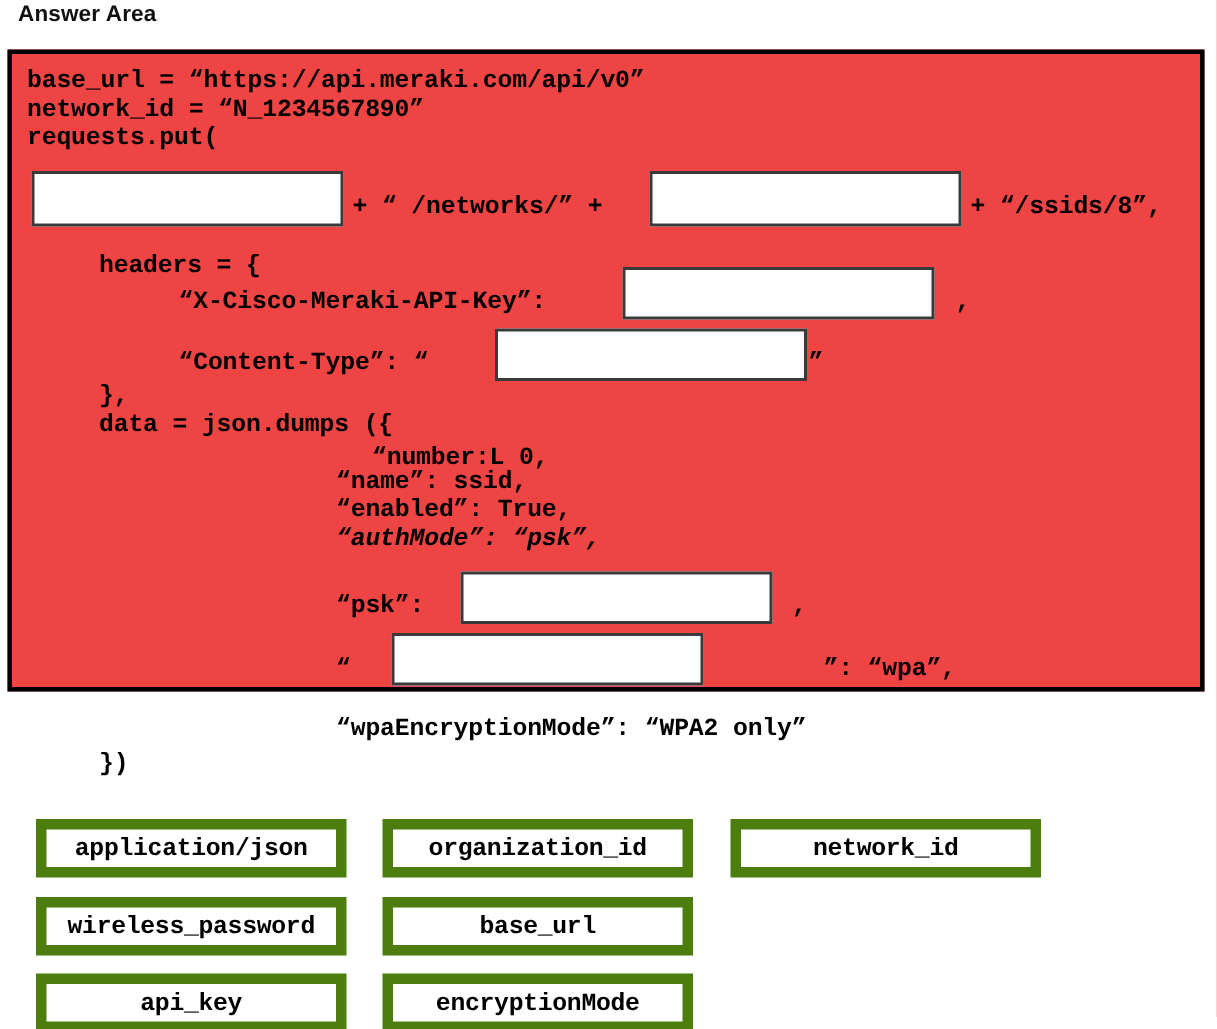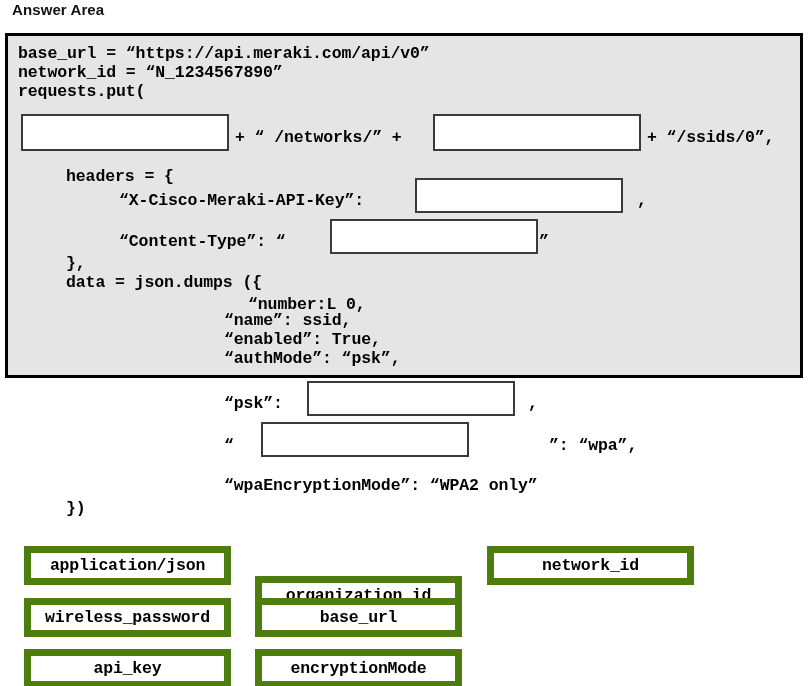--- a/index.html
+++ b/index.html
@@ -29,24 +29,24 @@
     color: #111111;
     letter-spacing: 0.1px;
   }
 
   
   .code-panel {
     position: absolute;
     left: 5px;
     top: 33px;
     width: 798px;
-    height: 345px;
+    height: 428px;
     box-sizing: border-box;
     border: 3px solid #000000;
-    background: #e5e5e5;
+    background: #ef4444;
   }
 
   .code-body {
     position: relative;
     width: 100%;
     height: 100%;
   }
 
   
   .cline {
@@ -91,49 +91,49 @@
 
 <div class="answer-area-title">Answer Area</div>
 
 <div class="code-panel">
   <div class="code-body" id="code-body">
 
   <div class="cline" style="left: 10px; top: 8px;">base_url = “https://api.meraki.com/api/v0”</div>
       <div class="cline" style="left: 10px; top: 27px;">network_id = “N_1234567890”</div>
       <div class="cline" style="left: 227px; top: 92px;">+ “ /networks/” +</div>
       <div class="cline" style="left: 10px; top: 46px;">requests.put(</div>
-      <div class="cline" style="left: 639px; top: 92px;">+ “/ssids/0”,</div>
+      <div class="cline" style="left: 639px; top: 92px;">+ “/ssids/8”,</div>
       <div class="cline" style="left: 58px; top: 131px;">headers = {</div>
       <div class="cline" style="left: 111px; top: 155px;">“X-Cisco-Meraki-API-Key”:</div>
       <div class="cline" style="left: 629px; top: 155px;">,</div>
       <div class="cline" style="left: 111px; top: 196px;">“Content-Type”: “</div>
       <div class="cline" style="left: 531px; top: 196px;">”</div>
       <div class="cline" style="left: 58px; top: 218px;">},</div>
       <div class="cline" style="left: 58px; top: 237px;">data = json.dumps ({</div>
       <div class="cline" style="left: 216px; top: 259px; margin-left: 24px;">“number:L 0,</div>
       <div class="cline" style="left: 216px; top: 275px;">“name”: ssid,</div>
       <div class="cline" style="left: 216px; top: 294px;">“enabled”: True,</div>
-      <div class="cline" style="left: 216px; top: 313px;">“authMode”: “psk”,</div>
+      <div class="cline" style="left: 216px; top: 313px; font-style: italic;">“authMode”: “psk”,</div>
       <div class="cline" style="left: 216px; top: 358px;">“psk”:</div>
       <div class="cline" style="left: 520px; top: 358px;">,</div>
       <div class="cline" style="left: 216px; top: 400px;">“</div>
       <div class="cline" style="left: 541px; top: 400px;">”: “wpa”,</div>
       <div class="cline" style="left: 216px; top: 440px;">“wpaEncryptionMode”: “WPA2 only”</div>
       <div class="cline" style="left: 58px; top: 463px;">})</div>
       <div class="dropbox" style="left: 13px; top: 78px; width: 208px; height: 37px;"></div>
       <div class="dropbox" style="left: 425px; top: 78px; width: 208px; height: 37px;"></div>
       <div class="dropbox" style="left: 407px; top: 142px; width: 208px; height: 35px;"></div>
       <div class="dropbox" style="left: 322px; top: 183px; width: 208px; height: 35px;"></div>
       <div class="dropbox" style="left: 299px; top: 345px; width: 208px; height: 35px;"></div>
       <div class="dropbox" style="left: 253px; top: 386px; width: 208px; height: 35px;"></div>
     </div>
 </div>
 
 <div id="options-pool">
 
 <div class="tile" style="left: 24px; top: 546px; width: 207px; height: 39px;">application/json</div>
-    <div class="tile" style="left: 255px; top: 576px; width: 207px; height: 39px;">organization_id</div>
+    <div class="tile" style="left: 255px; top: 546px; width: 207px; height: 39px;">organization_id</div>
     <div class="tile" style="left: 487px; top: 546px; width: 207px; height: 39px; text-align: center;">network_id</div>
     <div class="tile" style="left: 24px; top: 598px; width: 207px; height: 39px;">wireless_password</div>
     <div class="tile" style="left: 255px; top: 598px; width: 207px; height: 39px;">base_url</div>
     <div class="tile" style="left: 24px; top: 649px; width: 207px; height: 39px;">api_key</div>
     <div class="tile" style="left: 255px; top: 649px; width: 207px; height: 39px;">encryptionMode</div>
   </div>
 
 </body></html>

